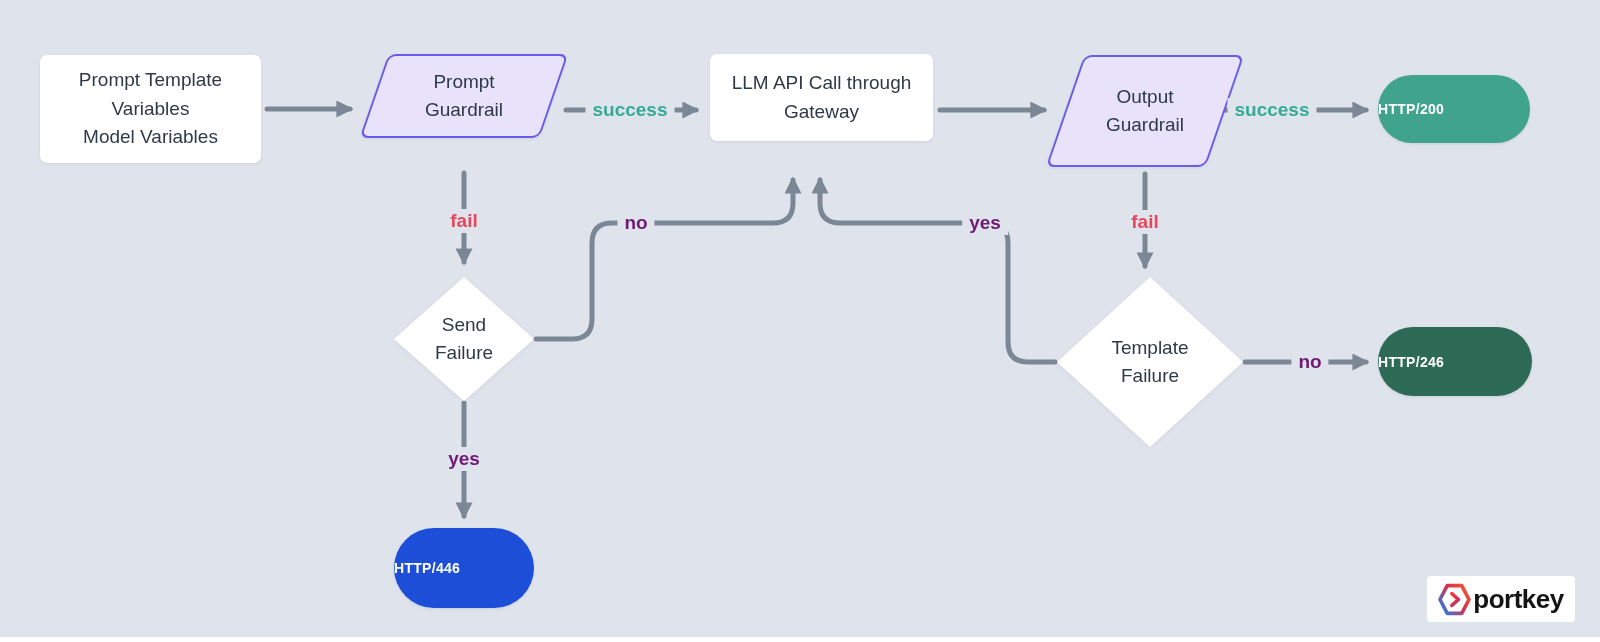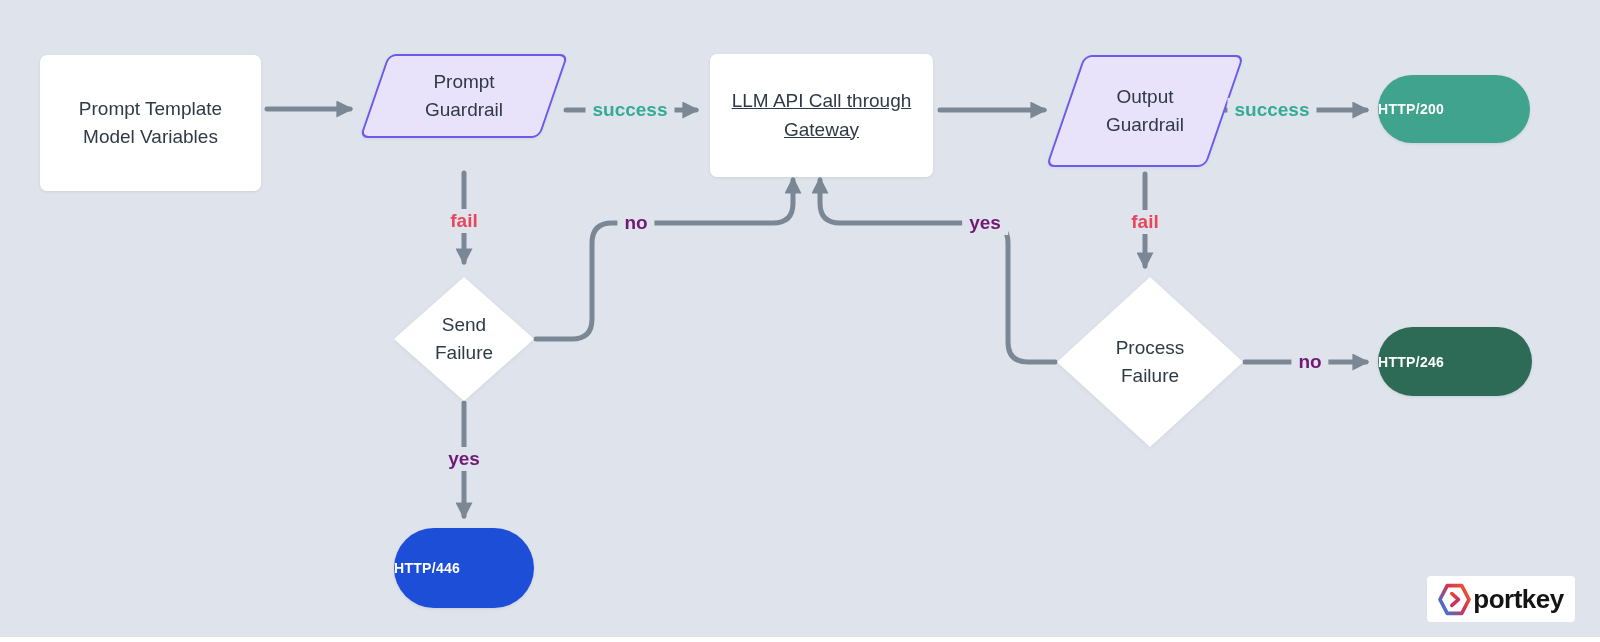--- a/index.html
+++ b/index.html
@@ -89,36 +89,37 @@
       <path d="M 1222 110 H 1366" marker-end="url(#arrow)"></path>
       <path d="M 464 173 V 262" marker-end="url(#arrow)"></path>
       <path d="M 464 403 V 516" marker-end="url(#arrow)"></path>
       <path d="M 1145 174 V 266" marker-end="url(#arrow)"></path>
       <path d="M 1245 362 H 1366" marker-end="url(#arrow)"></path>
       <path d="M 536 339 H 572 Q 592 339 592 319 V 243 Q 592 223 612 223 H 773 Q 793 223 793 203 V 180" marker-end="url(#arrow)"></path>
       <path d="M 1055 362 H 1028 Q 1008 362 1008 342 V 243 Q 1008 223 988 223 H 840 Q 820 223 820 203 V 180" marker-end="url(#arrow)"></path>
     </g>
   </svg>
 
-  <div class="node rect-node" style="left:40px;top:55px;width:221px;height:136px;">
+  <div class="node rect-node" style="left:40px;top:55px;width:221px;height:108px;">
     <div class="node-text">
       <div>Prompt Template</div>
+      <div>Variables</div>
       <div>Model Variables</div>
     </div>
   </div>
 
   <div class="node para-node" style="left:374px;top:54px;width:180px;height:84px;">
     <div class="para-bg"></div>
     <div class="node-text">
       <div>Prompt</div>
       <div>Guardrail</div>
     </div>
   </div>
 
-  <div class="node rect-node" style="left:710px;top:54px;width:223px;height:123px;text-decoration:underline;">
+  <div class="node rect-node" style="left:710px;top:54px;width:223px;height:87px;">
     <div class="node-text">
       <div>LLM API Call through</div>
       <div>Gateway</div>
     </div>
   </div>
 
   <div class="node para-node" style="left:1065px;top:55px;width:160px;height:112px;">
     <div class="para-bg"></div>
     <div class="node-text">
       <div>Output</div>
@@ -138,21 +139,21 @@
       <div>Send</div>
       <div>Failure</div>
     </div>
   </div>
 
   <div class="node diamond-node" style="left:1057px;top:277px;width:186px;height:170px;">
     <svg class="diamond-bg" viewBox="0 0 100 100" preserveAspectRatio="none">
       <polygon points="50,0 100,50 50,100 0,50" fill="#ffffff"></polygon>
     </svg>
     <div class="node-text">
-      <div>Process</div>
+      <div>Template</div>
       <div>Failure</div>
     </div>
   </div>
 
   <div class="pill" style="left: 394px; top: 528px; width: 140px; height: 80px; background-color: #1d4ed8;">
     <span>HTTP/446</span>
   </div>
 
   <div class="pill" style="left: 1378px; top: 327px; width: 154px; height: 69px; background-color: rgb(46, 107, 87);">
     <span>HTTP/246</span>

